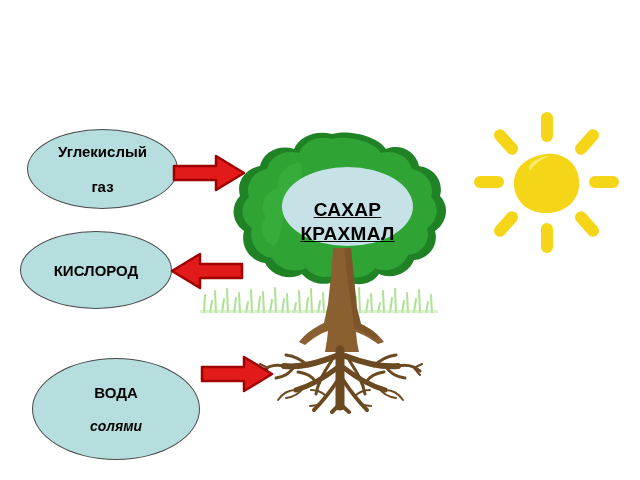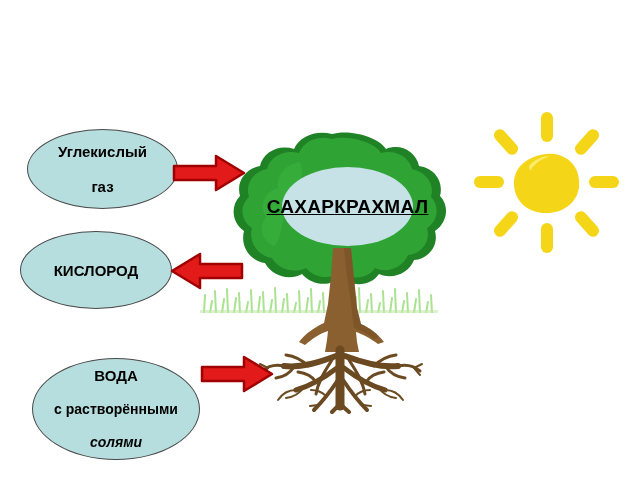--- a/index.html
+++ b/index.html
@@ -125,23 +125,23 @@
   
   #ellipse-products {
     position: absolute;
     left: 282px;
     top: 167px;
     width: 131px;
     height: 79px;
     background: #c6e2e6;
     border-radius: 50%;
     display: flex;
-    flex-direction: row;
+    flex-direction: column;
     align-items: center;
-    justify-content: center;
+    justify-content: flex-end;
     text-align: center;
   }
   #ellipse-products span {
     font-size: 19px;
     font-weight: bold;
     color: #000000;
     text-decoration: underline;
     line-height: 24px;
     letter-spacing: 0.3px;
   }
@@ -336,21 +336,20 @@
     <span>Углекислый</span>
     <span>газ</span>
   </div>
 
   <div class="ellipse" id="ellipse-oxygen">
     <span>КИСЛОРОД</span>
   </div>
 
   <div class="ellipse" id="ellipse-water">
     <span class="water-l1">ВОДА</span>
-    <span class="water-l2">с растворёнными</span>
     <span class="water-l3">солями</span>
   </div>
 
   <div class="arrow" id="arrow-co2-in">
     <svg viewBox="0 0 74 38" width="74" height="38" xmlns="http://www.w3.org/2000/svg">
       <path d="M2 12 L44 12 L44 2 L72 19 L44 36 L44 26 L2 26 Z" fill="#e31a1a" stroke="#a00000" stroke-width="2.5" stroke-linejoin="round"></path>
     </svg>
   </div>
 
   <div class="arrow" id="arrow-oxygen-out">

